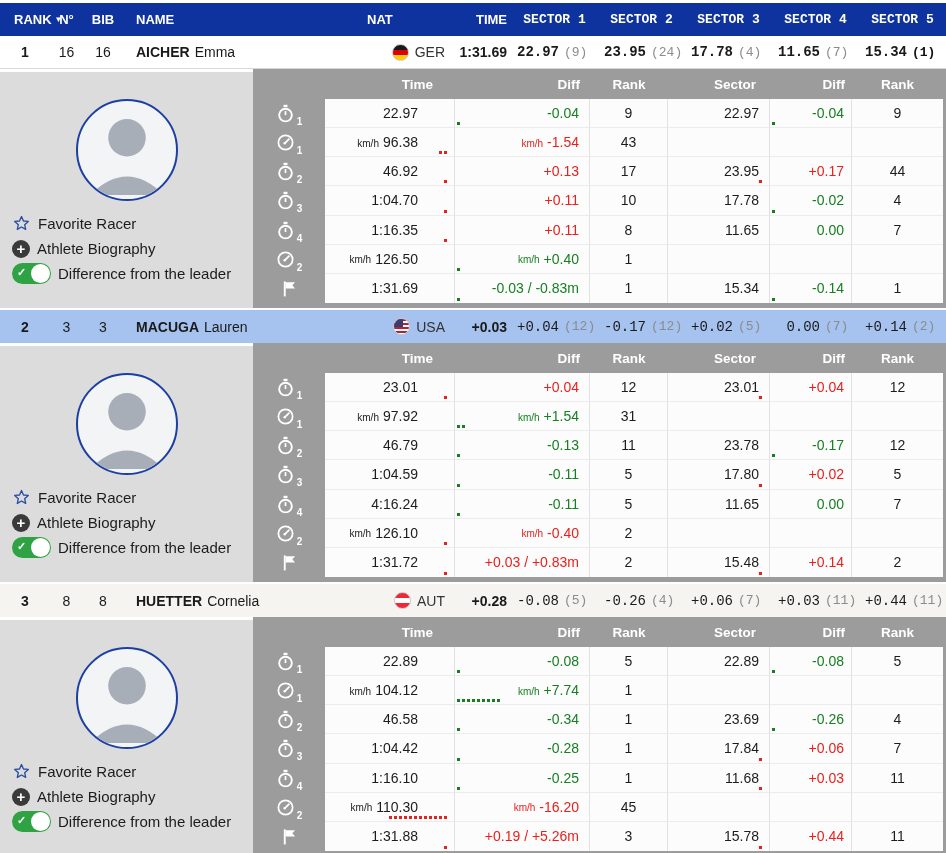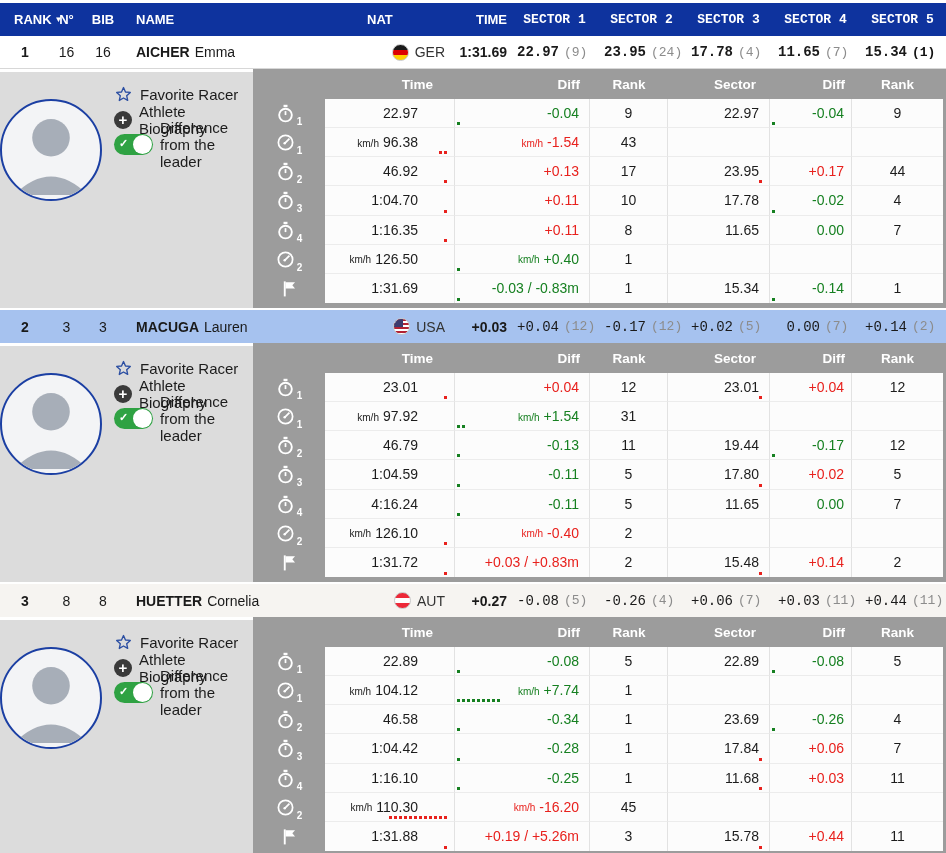--- a/index.html
+++ b/index.html
@@ -38,21 +38,21 @@
   
   .flag { width:17px; height:17px; border-radius:50%; border:1px solid #c9c9c9; flex:none; overflow:hidden; position:relative; }
   .flag.ger { background:linear-gradient(180deg,#1a1a1a 0 34%,#d00 34% 67%,#ffce00 67% 100%); }
   .flag.aut { background:linear-gradient(180deg,#ed2939 0 34%,#fff 34% 67%,#ed2939 67% 100%); }
   .flag.usa { background:repeating-linear-gradient(180deg,#b22234 0 2px,#fff 2px 4px); }
   .flag.usa::after { content:""; position:absolute; left:0; top:0; width:9px; height:8px; background:#3c3b6e; }
   .nat-code { color:#333; }
 
   
   .detail { height:239px; display:flex; }
-  .sidebar { width:253px; background:#dcdcdc; border-top:3px solid #fff; display:flex; }
+  .sidebar { width:253px; background:#dcdcdc; border-top:3px solid #fff; display:flex; flex-direction:column; }
   .photo-wrap { display:flex; justify-content:center; margin-top:27px; }
   .photo { width:102px; height:102px; border-radius:50%; border:2px solid #1b3fa3; background:#f3f4f6; overflow:hidden; }
   .side-items { margin-top:12px; padding-left:12px; display:flex; flex-direction:column; gap:4px; }
   .side-item { display:flex; align-items:center; gap:7px; font-size:15px; color:#1c1c1c; height:21px; }
 
   .gray { flex:1; background:#9c9c9c; padding-right:3px; display:flex; flex-direction:column; padding-bottom:5px; }
   .thead { height:30px; display:flex; align-items:center; color:#fff; font-size:13.5px; font-weight:bold; flex:none; }
   .trows { flex:1; display:flex; flex-direction:column; }
   .trow { flex:1; display:flex; }
 
@@ -546,21 +546,21 @@
               <span class="cell num-r col-time">
                 <span>46.79</span>
               </span>
               <span class="cell num-r col-diff">
                 <span class="g">-0.13</span>
                 <span class="dots g att-left">
                   <i></i>
                 </span>
               </span>
               <span class="cell ctr col-rank">11</span>
-              <span class="cell num-r col-sec">19.44</span>
+              <span class="cell num-r col-sec">23.78</span>
               <span class="cell num-r col-sdiff">
                 <span class="g">-0.17</span>
                 <span class="dots g att-left">
                   <i></i>
                 </span>
               </span>
               <span class="cell ctr col-srank last">12</span>
             </div>
             <div class="trow">
               <span class="ic-col">
@@ -681,21 +681,21 @@
         <span class="lh-cell c-no">8</span>
         <span class="lh-cell c-bib">8</span>
         <span class="lh-cell c-name">
           <span class="nm-last">HUETTER</span>
           <span class="nm-first">Cornelia</span>
         </span>
         <span class="lh-cell c-nat">
           <span class="flag aut"></span>
           <span class="nat-code">AUT</span>
         </span>
-        <span class="lh-cell c-time">+0.27</span>
+        <span class="lh-cell c-time">+0.28</span>
         <span class="lh-cell c-sec">
           <span class="sec-val">-0.08</span>
           <span class="sec-rank">(5)</span>
         </span>
         <span class="lh-cell c-sec">
           <span class="sec-val">-0.26</span>
           <span class="sec-rank">(4)</span>
         </span>
         <span class="lh-cell c-sec">
           <span class="sec-val">+0.06</span>

